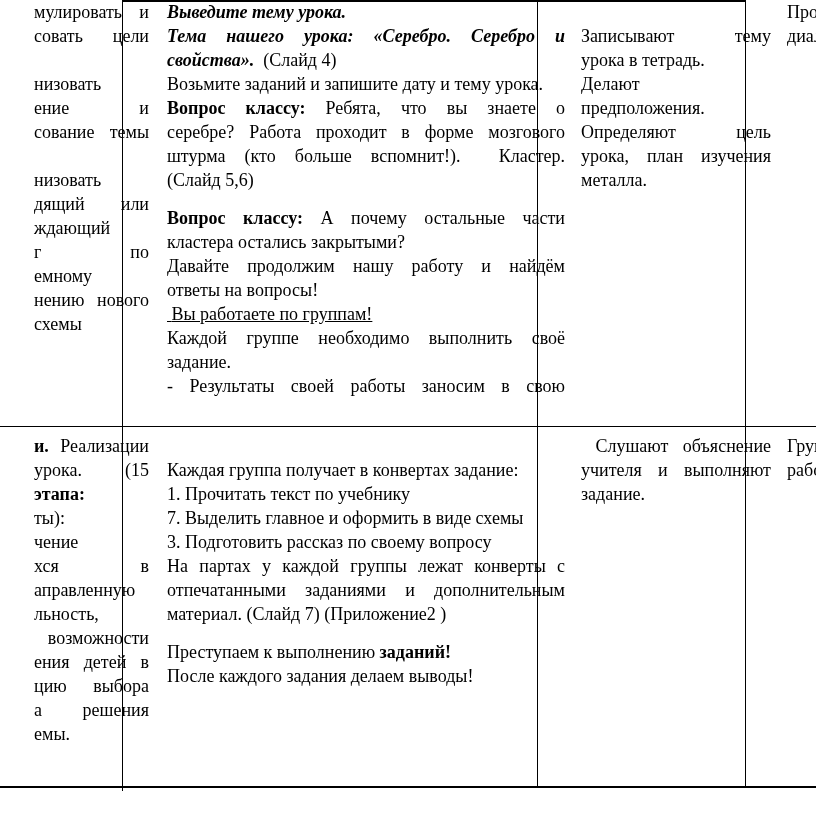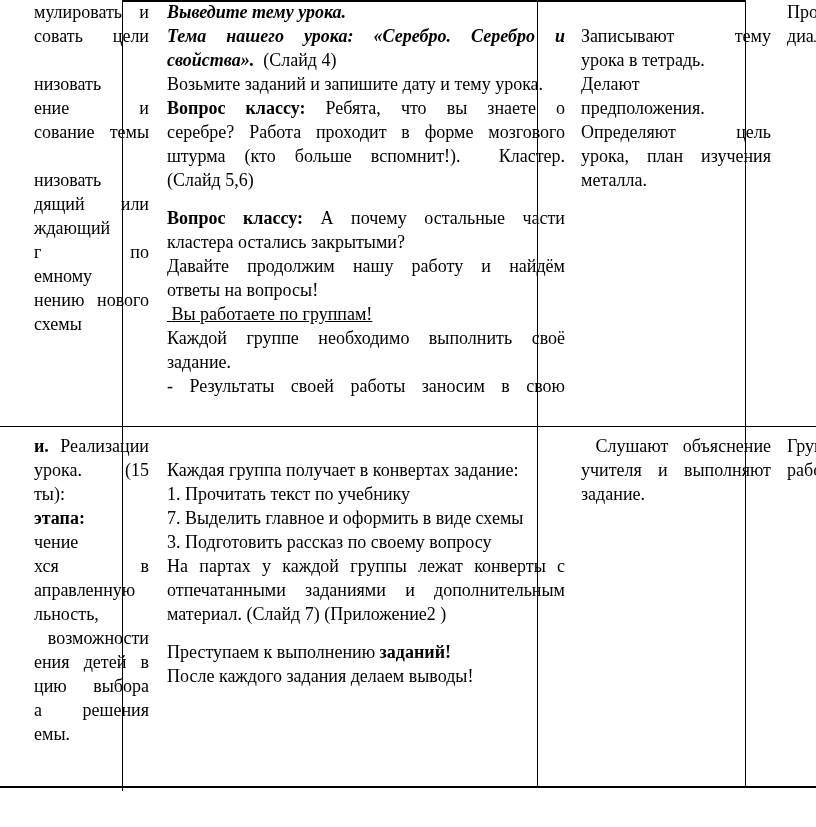--- a/index.html
+++ b/index.html
@@ -74,22 +74,22 @@
       <div class="ln l"><span>металла.</span></div>
     </div>
   <div class="cell" style="left:753px;top:0;width:80px;">
       <div class="ln l"><span>Пробле</span></div>
       <div class="ln l"><span>диалог</span></div>
     </div>
 
   <div class="cell" style="left:0;top:434px;width:115px;">
       <div class="ln j"><span class="b">и.</span><span> Реализации</span></div>
       <div class="ln j"><span>урока. (15</span></div>
+      <div class="ln l"><span class="b">этапа:</span></div>
       <div class="ln l"><span>ты):</span></div>
-      <div class="ln l"><span class="b">этапа:</span></div>
       <div class="ln l"><span>чение</span></div>
       <div class="ln j"><span>хся в</span></div>
       <div class="ln l"><span>аправленную</span></div>
       <div class="ln l"><span>льность,</span></div>
       <div class="ln r"><span>возможности</span></div>
       <div class="ln j"><span>ения детей в</span></div>
       <div class="ln j"><span>цию выбора</span></div>
       <div class="ln j"><span>а решения</span></div>
       <div class="ln l"><span>емы.</span></div>
     </div>

